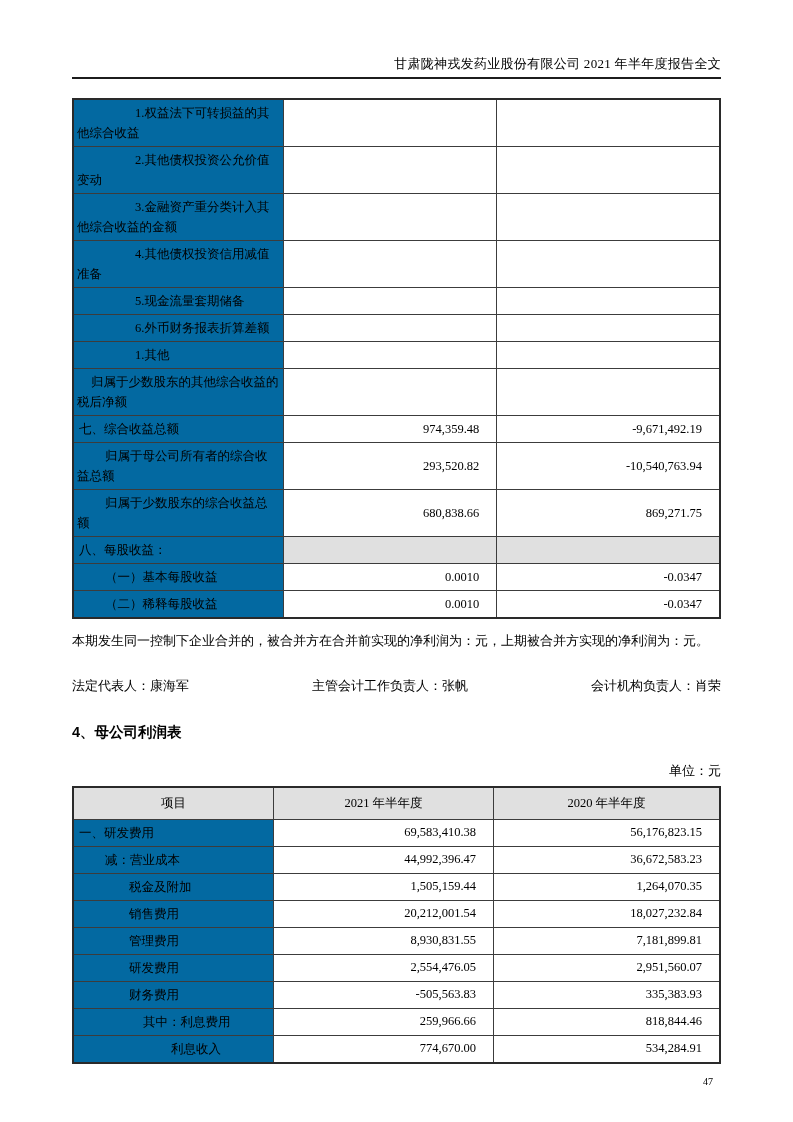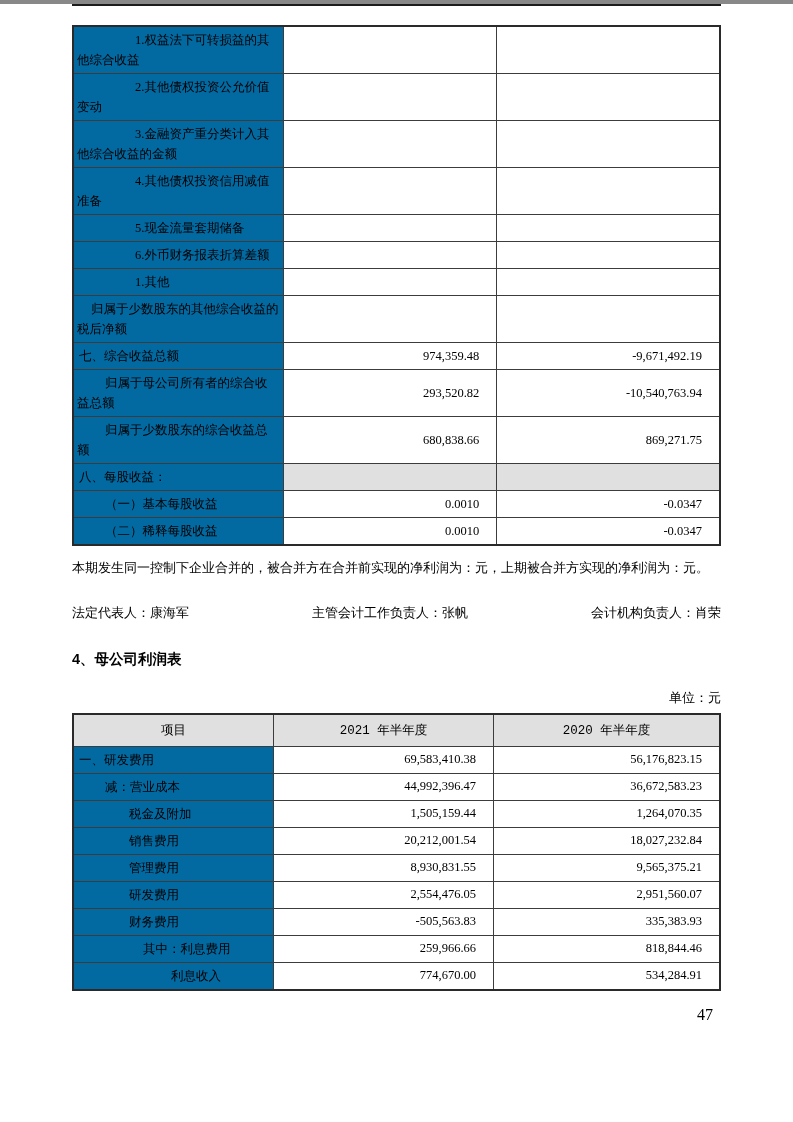--- a/index.html
+++ b/index.html
@@ -11,39 +11,40 @@
   .doc-header{margin:0;padding-top:55px;text-align:right;font-size:13px;letter-spacing:.3px;}
   .header-rule{border-bottom:2px solid #1c1c1c;margin-top:4px;}
   table{width:100%;border-collapse:collapse;table-layout:fixed;font-size:12.5px;}
   .tbl1{margin-top:19px;}
   .tbl2{margin-top:6px;}
   td,th{border:1px solid #3c3c3c;vertical-align:middle;padding:3px;overflow:hidden;}
   table{border:2px solid #2a2a2a;}
   .lbl{background:#0369a1;text-align:left;line-height:20px;}
   .val{text-align:right;padding-right:17px;font-size:12.5px;}
   .shade{background:#e0e0e0;}
-  th.hdr{background:#e0e0e0;font-weight:normal;text-align:center;padding:7px 3px;font-family:Liberation Mono, monospace;}
+  th.hdr{background:#e0e0e0;font-weight:normal;text-align:center;padding:7px 3px;}
   .i0{text-indent:2px;}
   .i1{text-indent:14px;}
   .i2{text-indent:28px;}
   .i3{text-indent:52px;}
   .i4{text-indent:58px;}
   .i5{text-indent:66px;}
   .i6{text-indent:94px;}
   .note{margin-top:13px;font-size:13px;line-height:1.45;}
   .sig-row{display:flex;justify-content:space-between;margin-top:26px;font-size:13px;}
   .section-title{margin-top:28px;font-size:14.5px;font-weight:bold;font-family:"Liberation Sans","DejaVu Sans",sans-serif;}
   .unit{margin-top:20px;text-align:right;font-size:13px;}
-  .page-number{position:absolute;top:1002px;right:80px;font-size:16px;}
+  .page-number{position:absolute;top:1076px;right:80px;font-size:10px;}
 </style>
 </head>
 <body>
 
 <div class="page">
 
+  <div class="doc-header">甘肃陇神戎发药业股份有限公司 2021 年半年度报告全文</div>
   <div class="header-rule"></div>
 
   <table class="tbl1">
     <colgroup>
         <col style="width:32.5%">
         <col style="width:33%">
         <col style="width:34.5%">
       </colgroup>
     <tbody>
         <tr>
@@ -161,21 +162,21 @@
           <td class="val">1,264,070.35</td>
         </tr>
         <tr>
           <td class="lbl i3">销售费用</td>
           <td class="val">20,212,001.54</td>
           <td class="val">18,027,232.84</td>
         </tr>
         <tr>
           <td class="lbl i3">管理费用</td>
           <td class="val">8,930,831.55</td>
-          <td class="val">9,565,375.21</td>
+          <td class="val">7,181,899.81</td>
         </tr>
         <tr>
           <td class="lbl i3">研发费用</td>
           <td class="val">2,554,476.05</td>
           <td class="val">2,951,560.07</td>
         </tr>
         <tr>
           <td class="lbl i3">财务费用</td>
           <td class="val">-505,563.83</td>
           <td class="val">335,383.93</td>

